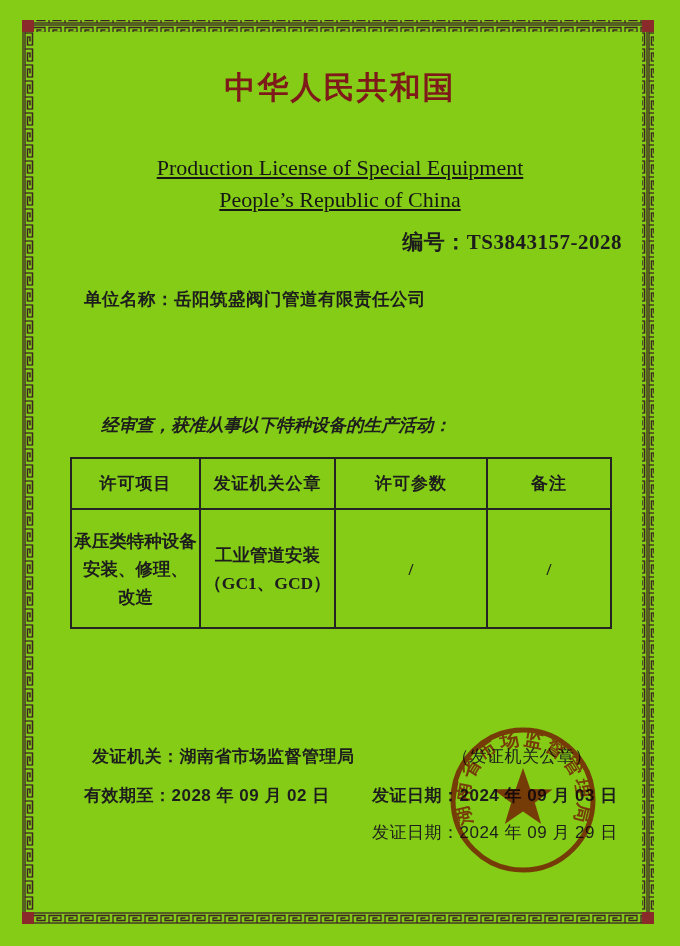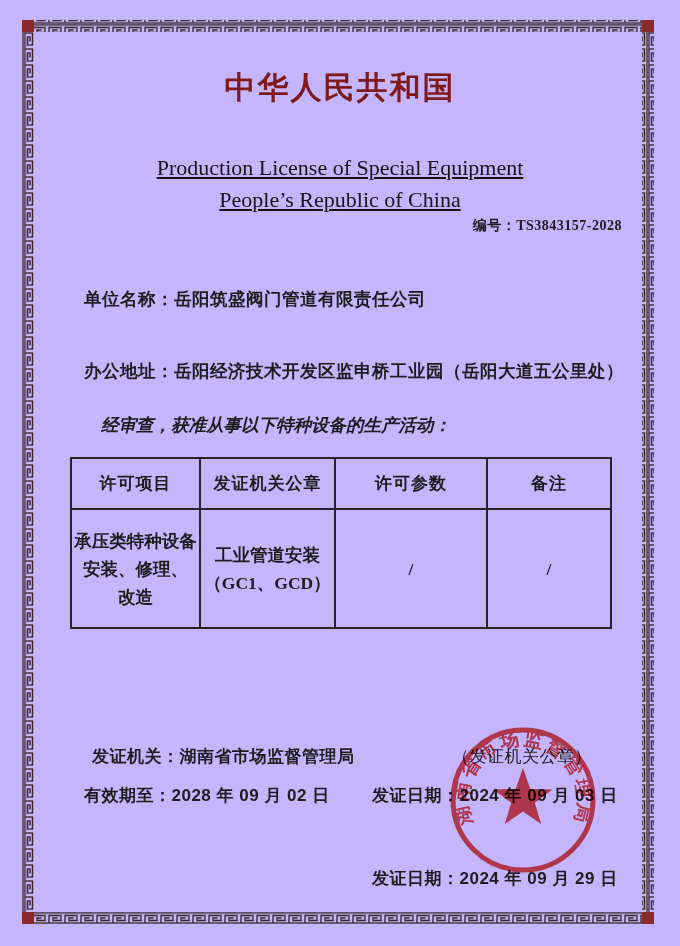--- a/index.html
+++ b/index.html
@@ -1,19 +1,19 @@
 <!DOCTYPE html>
 <html><head>
 <meta charset="utf-8">
 <style>
   html,body{margin:0;padding:0;background:#ffffff;}
   .page{
     position:relative;
     width:680px;height:946px;
-    background:#c4b5fd;
+    background:#84cc16;
     overflow:hidden;
     font-family:"Liberation Sans", sans-serif;
     color:#1d1d1d;
   }
   .abs{position:absolute;}
   .center{left:0;width:680px;text-align:center;}
 
   
   .title-cn{
     font-family:"Liberation Serif", serif;
@@ -27,24 +27,24 @@
     font-family:"Liberation Serif", serif;
     font-size:22px;
     color:#161616;
     line-height:30px;
     text-decoration:underline;
   }
 
   
   .license-line{
     right:58px;
-    top:217px;
-    font-family:"Liberation Serif", serif;
-    font-weight:600;
-    font-size:14px;
+    top:228px;
+    font-family:"Liberation Serif", serif;
+    font-weight:600;
+    font-size:21px;
     letter-spacing:0.5px;
   }
 
   
   .info-line{
     left:84px;
     font-family:"Liberation Serif", serif;
     font-weight:600;
     font-size:17.5px;
     letter-spacing:0.5px;
@@ -99,21 +99,21 @@
     font-weight:600;
     margin-left:8px;
   }
   .seal-note{
     left:452px;top:745px;
     font-family:"Liberation Serif", serif;
     font-weight:400;
   }
   .valid{left:84px;top:784px;font-weight:bold;}
   .issue1{left:372px;top:784px;font-weight:bold;}
-  .issue2{left:372px;top:867px;font-weight:bold;}
+  .issue2{left:372px;top:821px;font-weight:normal;}
 
   
   .seal-svg{
     left:0;top:0;
     pointer-events:none;
     mix-blend-mode:multiply;
     opacity:0.92;
   }
   .border-svg{left:0;top:0;pointer-events:none;}
 </style>
@@ -152,23 +152,20 @@
   <div class="abs center title-cn" style="top:70px">中华人民共和国</div>
   <div class="abs center title-en" style="top:153px">Production License of Special Equipment</div>
   <div class="abs center title-en" style="top:185px">People’s Republic of China</div>
 
   <div class="abs license-line">
     <span>编号：</span><span>TS3843157-2028</span>
   </div>
 
   <div class="abs info-line" style="top:287px">
     <span>单位名称：</span><span>岳阳筑盛阀门管道有限责任公司</span>
-  </div>
-  <div class="abs info-line" style="top:359px">
-    <span>办公地址：</span><span>岳阳经济技术开发区监申桥工业园（岳阳大道五公里处）</span>
   </div>
 
   <div class="abs approval-line">经审查，获准从事以下特种设备的生产活动：</div>
 
   <table class="abs license-table">
     <colgroup>
       <col style="width:129px">
         <col style="width:135px">
         <col style="width:152px">
         <col style="width:124px">

